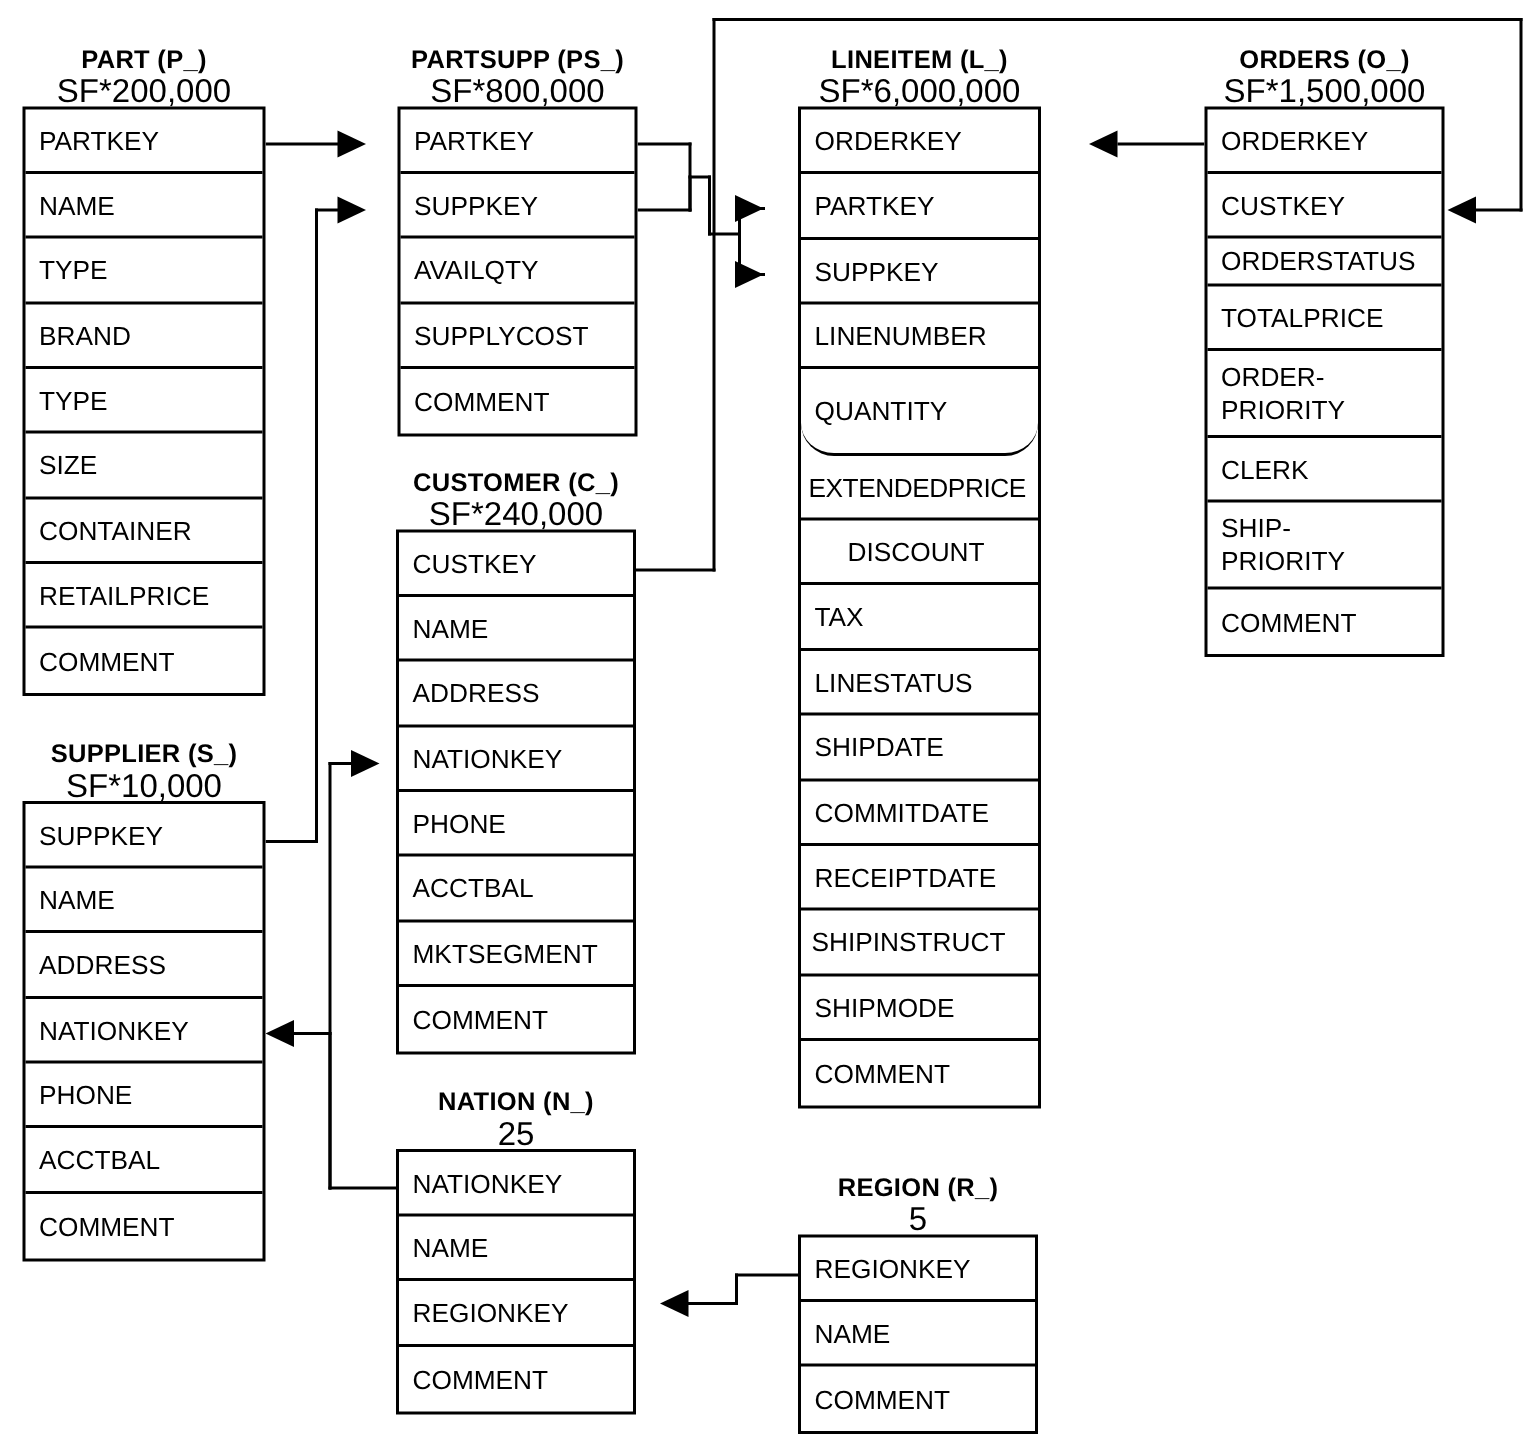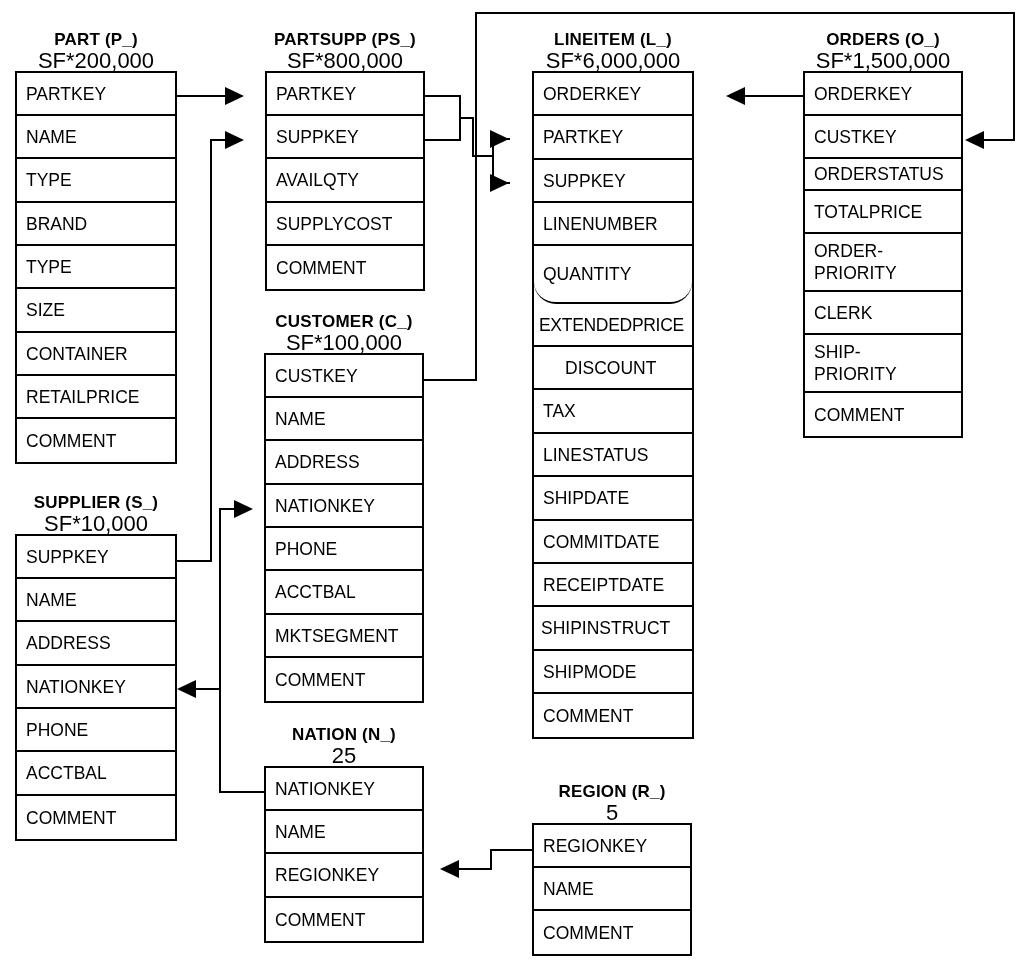--- a/index.html
+++ b/index.html
@@ -203,21 +203,21 @@
       <div class="field two-line" style="height:58px;">
         <span>SHIP-</span>
         <span>PRIORITY</span>
       </div>
       <div class="field" style="height:43px;">COMMENT</div>
     </div>
   </div>
 
   <div class="entity" style="left:264px; top:312px; width:160px;">
     <div class="entity-title">CUSTOMER (C_)</div>
-    <div class="entity-card">SF*100,000</div>
+    <div class="entity-card">SF*240,000</div>
     <div class="entity-box" style="width:160px;">
       <div class="field" style="height:43px;">CUSTKEY</div>
       <div class="field" style="height:43px;">NAME</div>
       <div class="field" style="height:44px;">ADDRESS</div>
       <div class="field" style="height:43px;">NATIONKEY</div>
       <div class="field" style="height:43px;">PHONE</div>
       <div class="field" style="height:44px;">ACCTBAL</div>
       <div class="field" style="height:43px;">MKTSEGMENT</div>
       <div class="field" style="height:43px;">COMMENT</div>
     </div>

